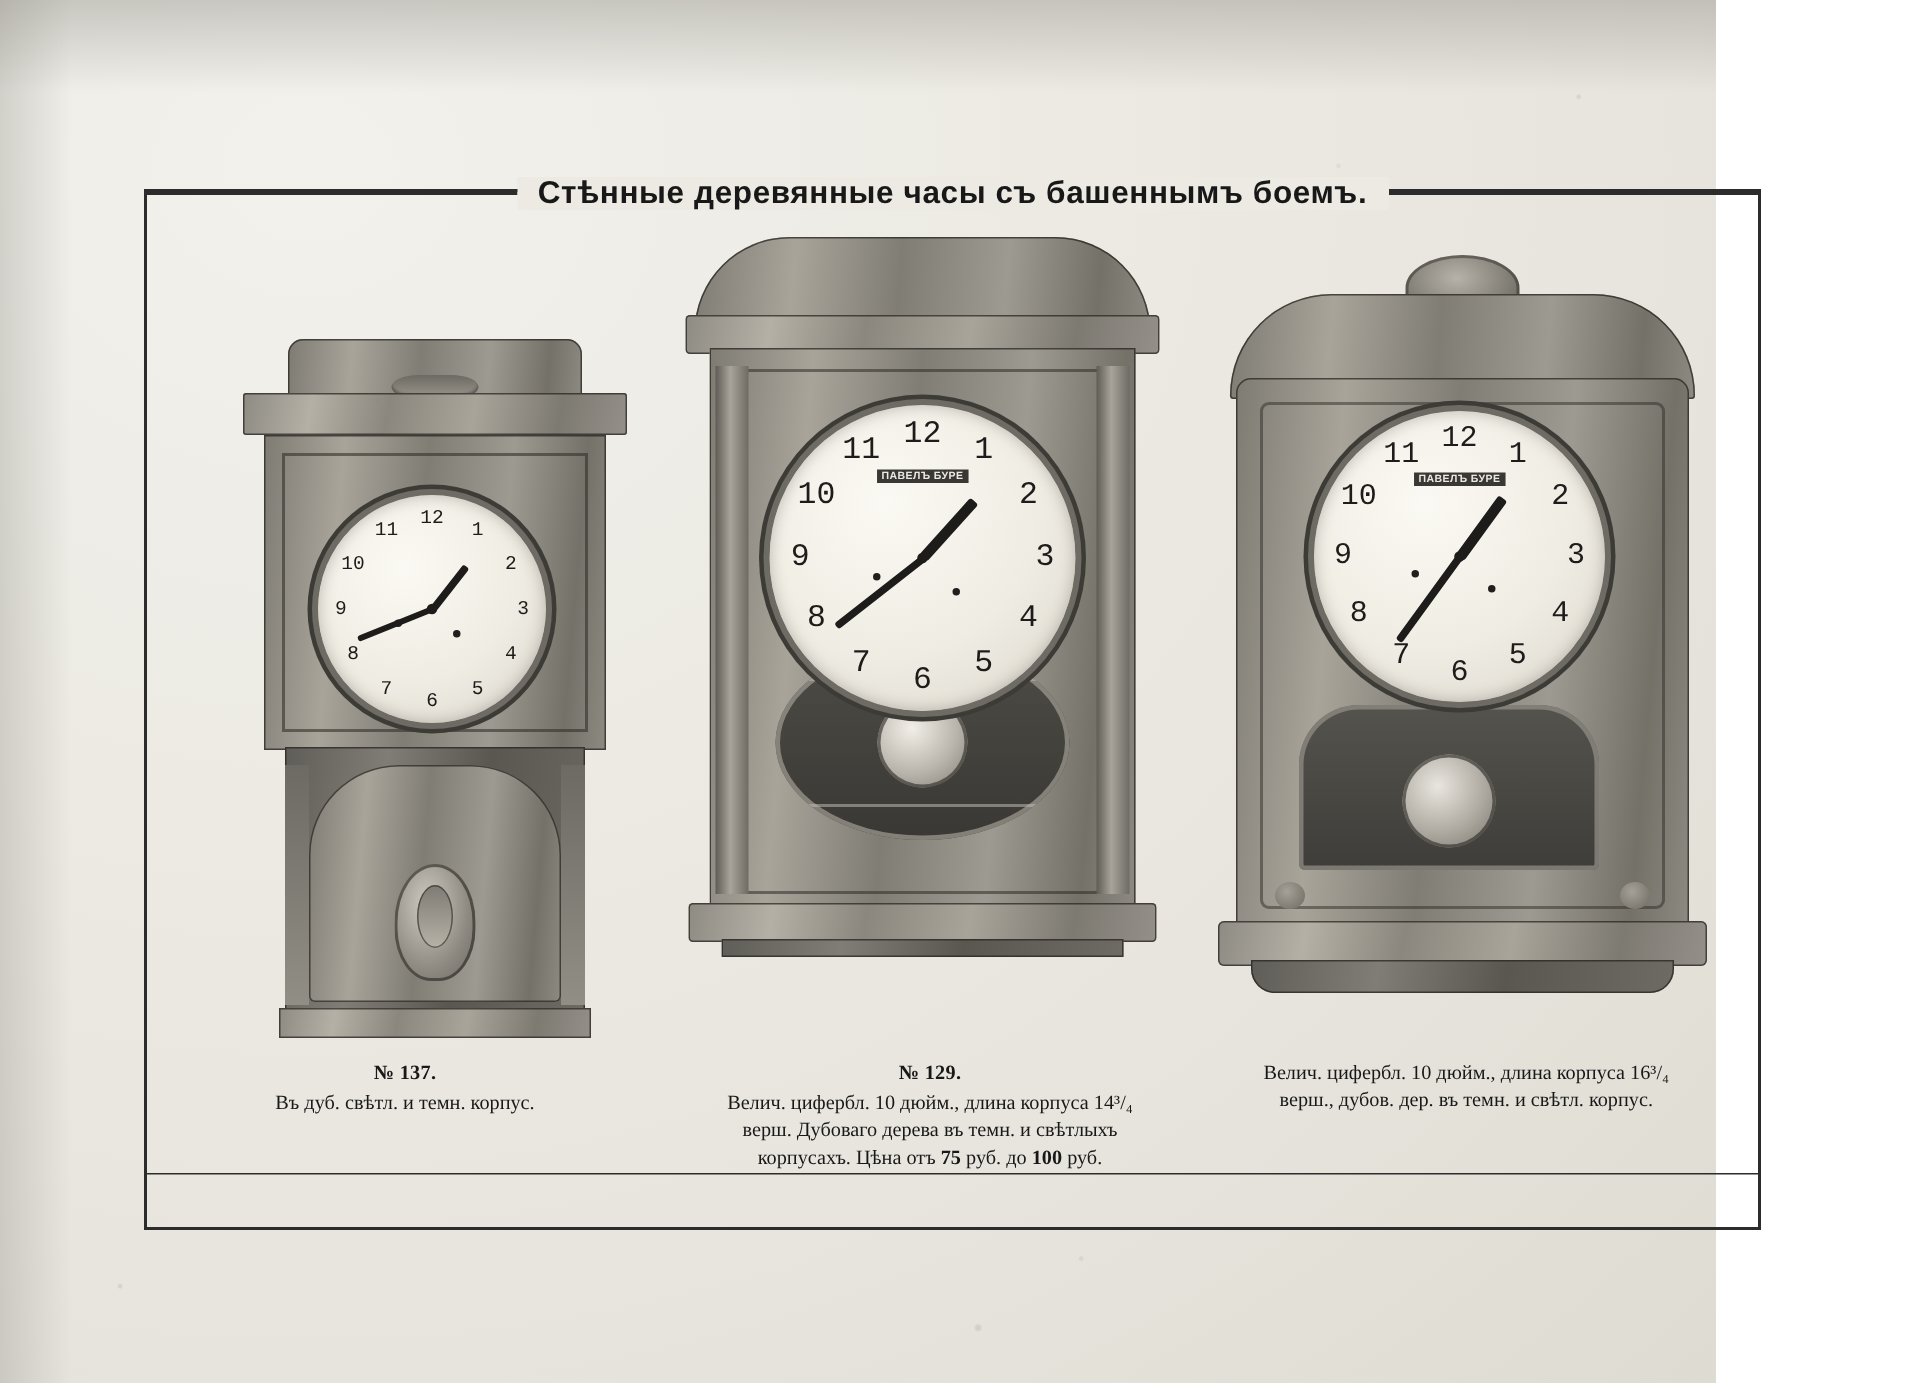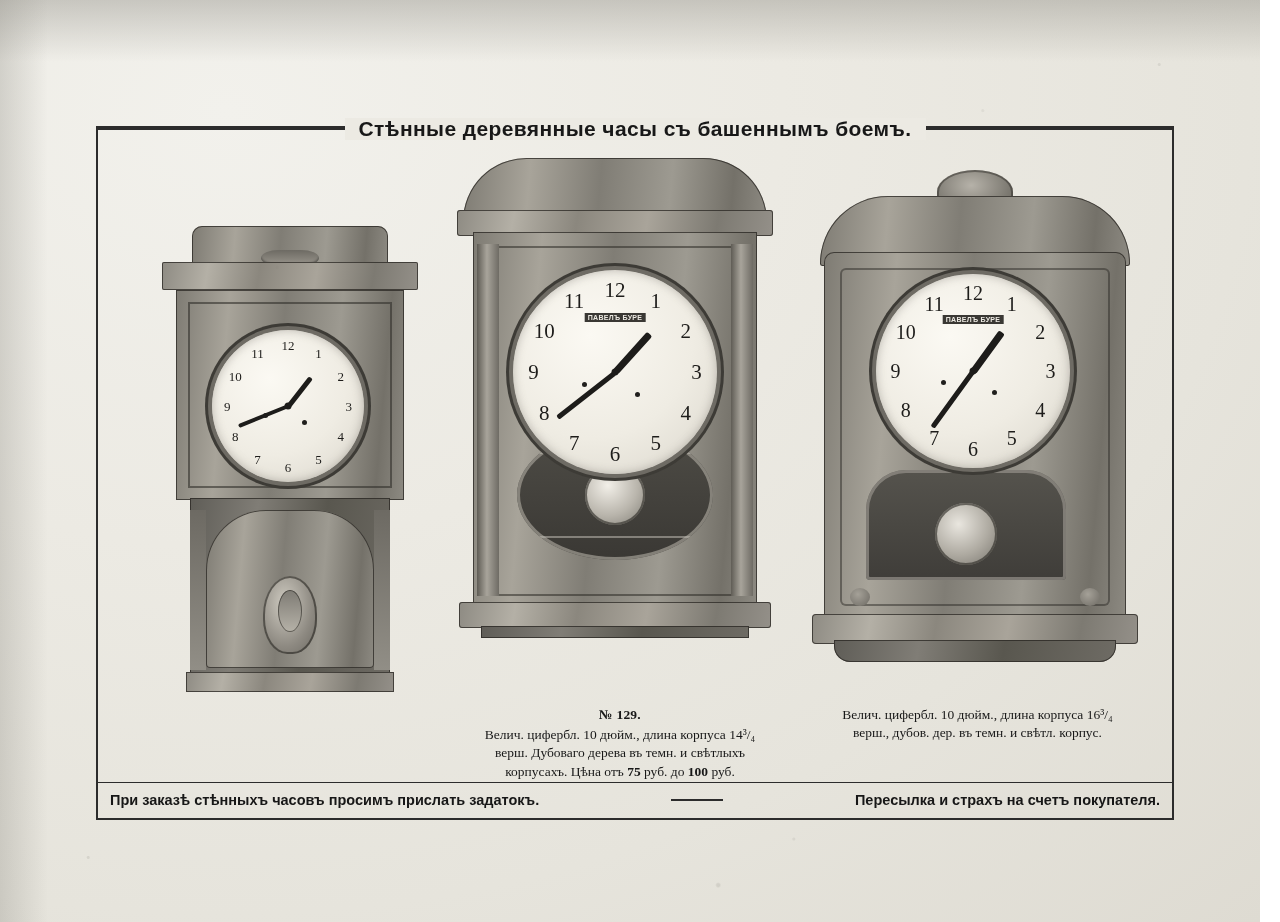--- a/index.html
+++ b/index.html
@@ -10,21 +10,21 @@
   body {
     width: 1280px;
     height: 922px;
     font-family: "Liberation Serif", serif;
     overflow: hidden;
   }
 
   
   #scan {
     position: relative;
-    width: 1260px;
+    width: 1144px;
     height: 922px;
     background:
       radial-gradient(ellipse at 18% 12%, #f2f1ec 0%, #eceae3 38%, #e6e4dc 70%, #dedbd2 100%);
   }
   #scan::after {
     
     content: "";
     position: absolute;
     inset: 0;
     pointer-events: none;
@@ -261,21 +261,21 @@
 
   
   .dial {
     position: absolute;
     border-radius: 50%;
     background: radial-gradient(circle at 38% 32%, #fbf9f3 0%, #efece3 55%, #d9d5cb 100%);
     box-shadow: 0 0 0 4px #6e6b64, 0 0 0 7px #3d3b36, inset 0 0 10px rgba(120,116,108,.45);
   }
   .dial .num {
     position: absolute;
-    font-family: Liberation Serif, serif;
+    font-family: Liberation Mono, monospace;
     color: #1d1c1a;
     transform: translate(-50%, -50%);
     line-height: 1;
   }
   .dial .brand {
     position: absolute;
     left: 50%;
     transform: translateX(-50%);
     font-family: "Liberation Sans", sans-serif;
     font-weight: bold;
@@ -478,36 +478,33 @@
           <div class="sub-dot" style="left: 65.4px; top: 106.14px;"></div>
           <div class="sub-dot" style="left: 115.84px; top: 115.84px;"></div>
           <div class="hand" style="width: 7px; height: 48.5px; margin-left: -3.5px; margin-top: -48.5px; transform: rotate(36deg); border-radius: 2px;"></div>
           <div class="hand" style="width: 5px; height: 69.84px; margin-left: -2.5px; margin-top: -69.84px; transform: rotate(216deg); border-radius: 2px;"></div>
         </div>
     </div>
   </div>
 
   <div class="captions">
     <div class="cap" id="cap137">
+      <div class="no">№ 137.</div>
+      <div>Въ дуб. свѣтл. и темн. корпус.</div>
     </div>
 
     <div class="cap" id="cap129">
       <div class="no">№ 129.</div>
       <div>Велич. цифербл. 10 дюйм., длина корпуса 14³/₄</div>
       <div>верш. Дубоваго дерева въ темн. и свѣтлыхъ</div>
       <div>
         <span>корпусахъ. Цѣна отъ </span><span class="b">75</span><span> руб. до </span><span class="b">100</span><span> руб.</span>
       </div>
     </div>
 
     <div class="cap" id="cap138">
       <div>Велич. цифербл. 10 дюйм., длина корпуса 16³/₄</div>
       <div>верш., дубов. дер. въ темн. и свѣтл. корпус.</div>
     </div>
   </div>
 
   <div class="footer-rule"></div>
-  <div class="footer">
-    <span>При заказѣ стѣнныхъ часовъ просимъ прислать задатокъ.</span>
-    <span class="dash"></span>
-    <span>Пересылка и страхъ на счетъ покупателя.</span>
-  </div>
 </div>
 
 </body></html>

